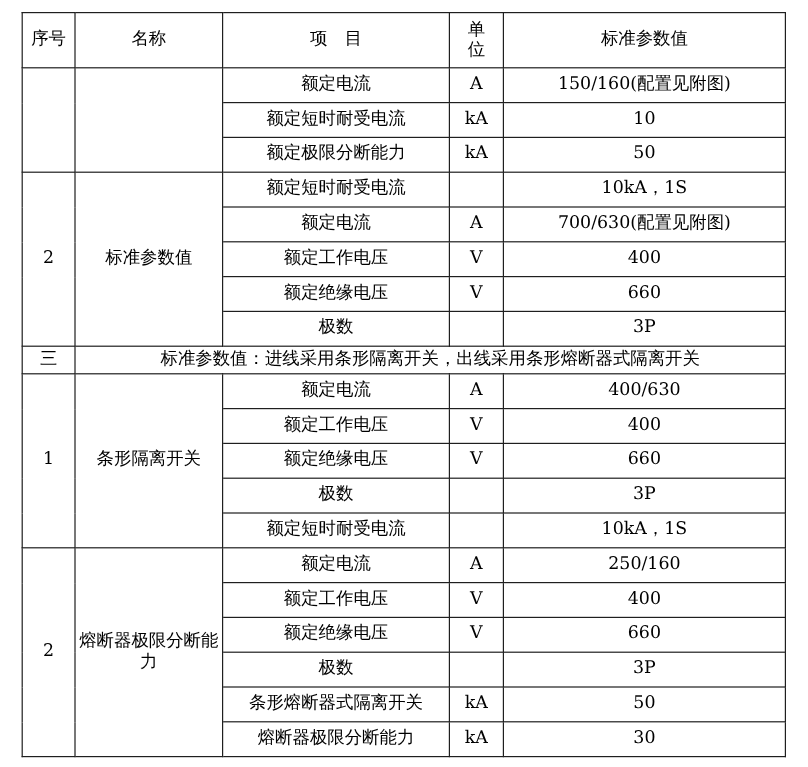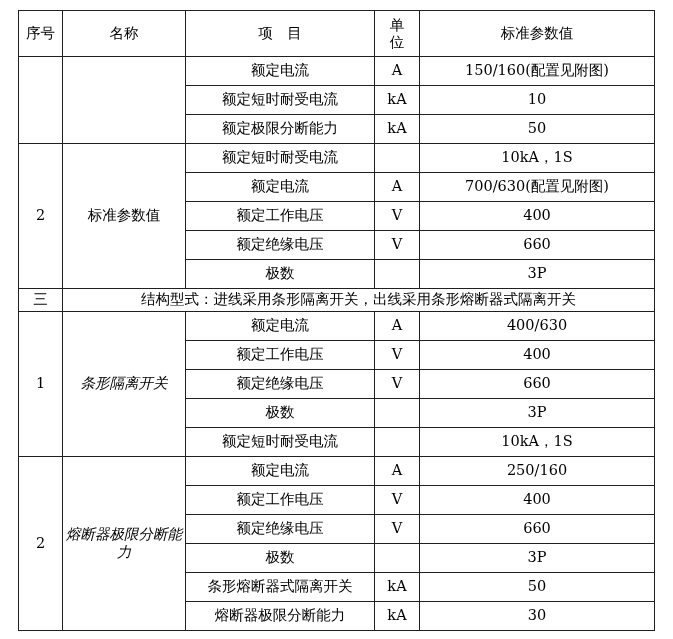--- a/index.html
+++ b/index.html
@@ -33,21 +33,20 @@
   .header-row td {
     height: 45px;
   }
   .unit-head div {
     line-height: 1.15;
   }
   .name-left {
     text-align: left;
     padding-left: 6px;
     line-height: 1.5;
-    font-style: italic;
   }
   .structure-row td {
     height: 22px;
   }
 </style>
 </head>
 <body>
 
 <table class="doc-table">
   <colgroup>
@@ -111,21 +110,21 @@
     <td>660</td>
   </tr>
   <tr>
     <td>极数</td>
     <td></td>
     <td>3P</td>
   </tr>
 
   <tr class="structure-row">
     <td>三</td>
-    <td colspan="4">结构型式：进线采用条形隔离开关，出线采用条形熔断器式隔离开关</td>
+    <td colspan="4">标准参数值：进线采用条形隔离开关，出线采用条形熔断器式隔离开关</td>
   </tr>
 
   <tr>
     <td rowspan="5">1</td>
     <td rowspan="5" class="name-left">条形隔离开关</td>
     <td>额定电流</td>
     <td>A</td>
     <td>400/630</td>
   </tr>
   <tr>

